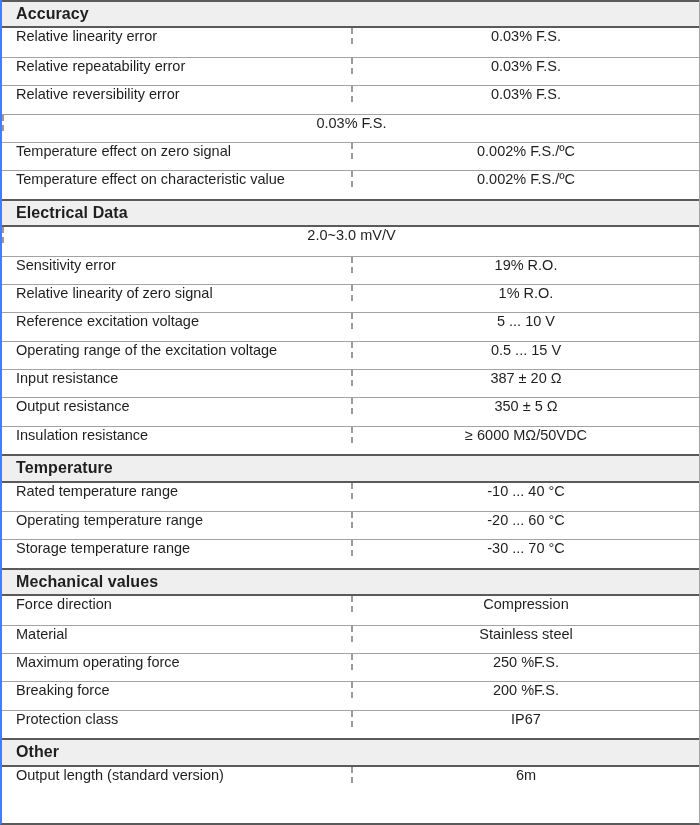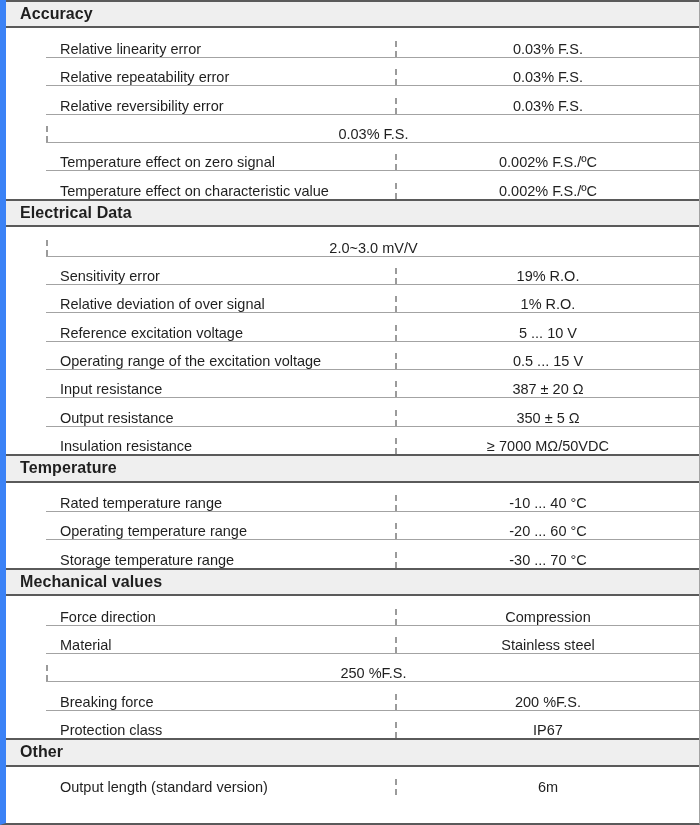--- a/index.html
+++ b/index.html
@@ -6,21 +6,21 @@
     margin: 0;
     padding: 0;
     background: #ffffff;
   }
   * { box-sizing: border-box; }
   #spec-table {
     width: 700px;
     height: 825px;
     font-family: "Liberation Sans", "DejaVu Sans", sans-serif;
     color: #1f1f1f;
-    border-left: 6px solid #3b82f6;
+    border-left: 2px solid #3b82f6;
     border-right: 1px solid #a3a3a3;
     border-bottom: 2px solid #5a5a5a;
     display: flex;
     flex-direction: column;
     overflow: hidden;
     background: #ffffff;
   }
   .section-header {
     flex: 0 0 28.4px;
     background: #efefef;
@@ -29,23 +29,22 @@
     display: flex;
     align-items: center;
     padding-left: 14px;
     font-size: 16px;
     font-weight: 700;
     letter-spacing: 0.1px;
   }
   .row {
     flex: 0 0 28.4px;
     display: flex;
-    align-items: flex-end;
+    align-items: flex-start;
     background: #ffffff;
-    margin-left: 40px;
   }
   .row + .row {
     border-top: 1px solid #a3a3a3;
   }
   .cell {
     display: flex;
     align-items: center;
     font-size: 14.5px;
   }
   .cell.label {
@@ -93,42 +92,42 @@
       <span>Electrical Data</span>
     </div>
     <div class="row">
       <div class="cell value">2.0~3.0 mV/V</div>
     </div>
     <div class="row">
       <div class="cell label">Sensitivity error</div>
       <div class="cell value">19% R.O.</div>
     </div>
     <div class="row">
-      <div class="cell label">Relative deviation of over signal</div>
+      <div class="cell label">Relative linearity of zero signal</div>
       <div class="cell value">1% R.O.</div>
     </div>
     <div class="row">
       <div class="cell label">Reference excitation voltage</div>
       <div class="cell value">5 ... 10 V</div>
     </div>
     <div class="row">
       <div class="cell label">Operating range of the excitation voltage</div>
       <div class="cell value">0.5 ... 15 V</div>
     </div>
     <div class="row">
       <div class="cell label">Input resistance</div>
       <div class="cell value">387 ± 20 Ω</div>
     </div>
     <div class="row">
       <div class="cell label">Output resistance</div>
       <div class="cell value">350 ± 5 Ω</div>
     </div>
     <div class="row">
       <div class="cell label">Insulation resistance</div>
-      <div class="cell value">≥ 7000 MΩ/50VDC</div>
+      <div class="cell value">≥ 6000 MΩ/50VDC</div>
     </div>
     <div class="section-header">
       <span>Temperature</span>
     </div>
     <div class="row">
       <div class="cell label">Rated temperature range</div>
       <div class="cell value">-10 ... 40 °C</div>
     </div>
     <div class="row">
       <div class="cell label">Operating temperature range</div>
@@ -143,20 +142,21 @@
     </div>
     <div class="row">
       <div class="cell label">Force direction</div>
       <div class="cell value">Compression</div>
     </div>
     <div class="row">
       <div class="cell label">Material</div>
       <div class="cell value">Stainless steel</div>
     </div>
     <div class="row">
+      <div class="cell label">Maximum operating force</div>
       <div class="cell value">250 %F.S.</div>
     </div>
     <div class="row">
       <div class="cell label">Breaking force</div>
       <div class="cell value">200 %F.S.</div>
     </div>
     <div class="row">
       <div class="cell label">Protection class</div>
       <div class="cell value">IP67</div>
     </div>

